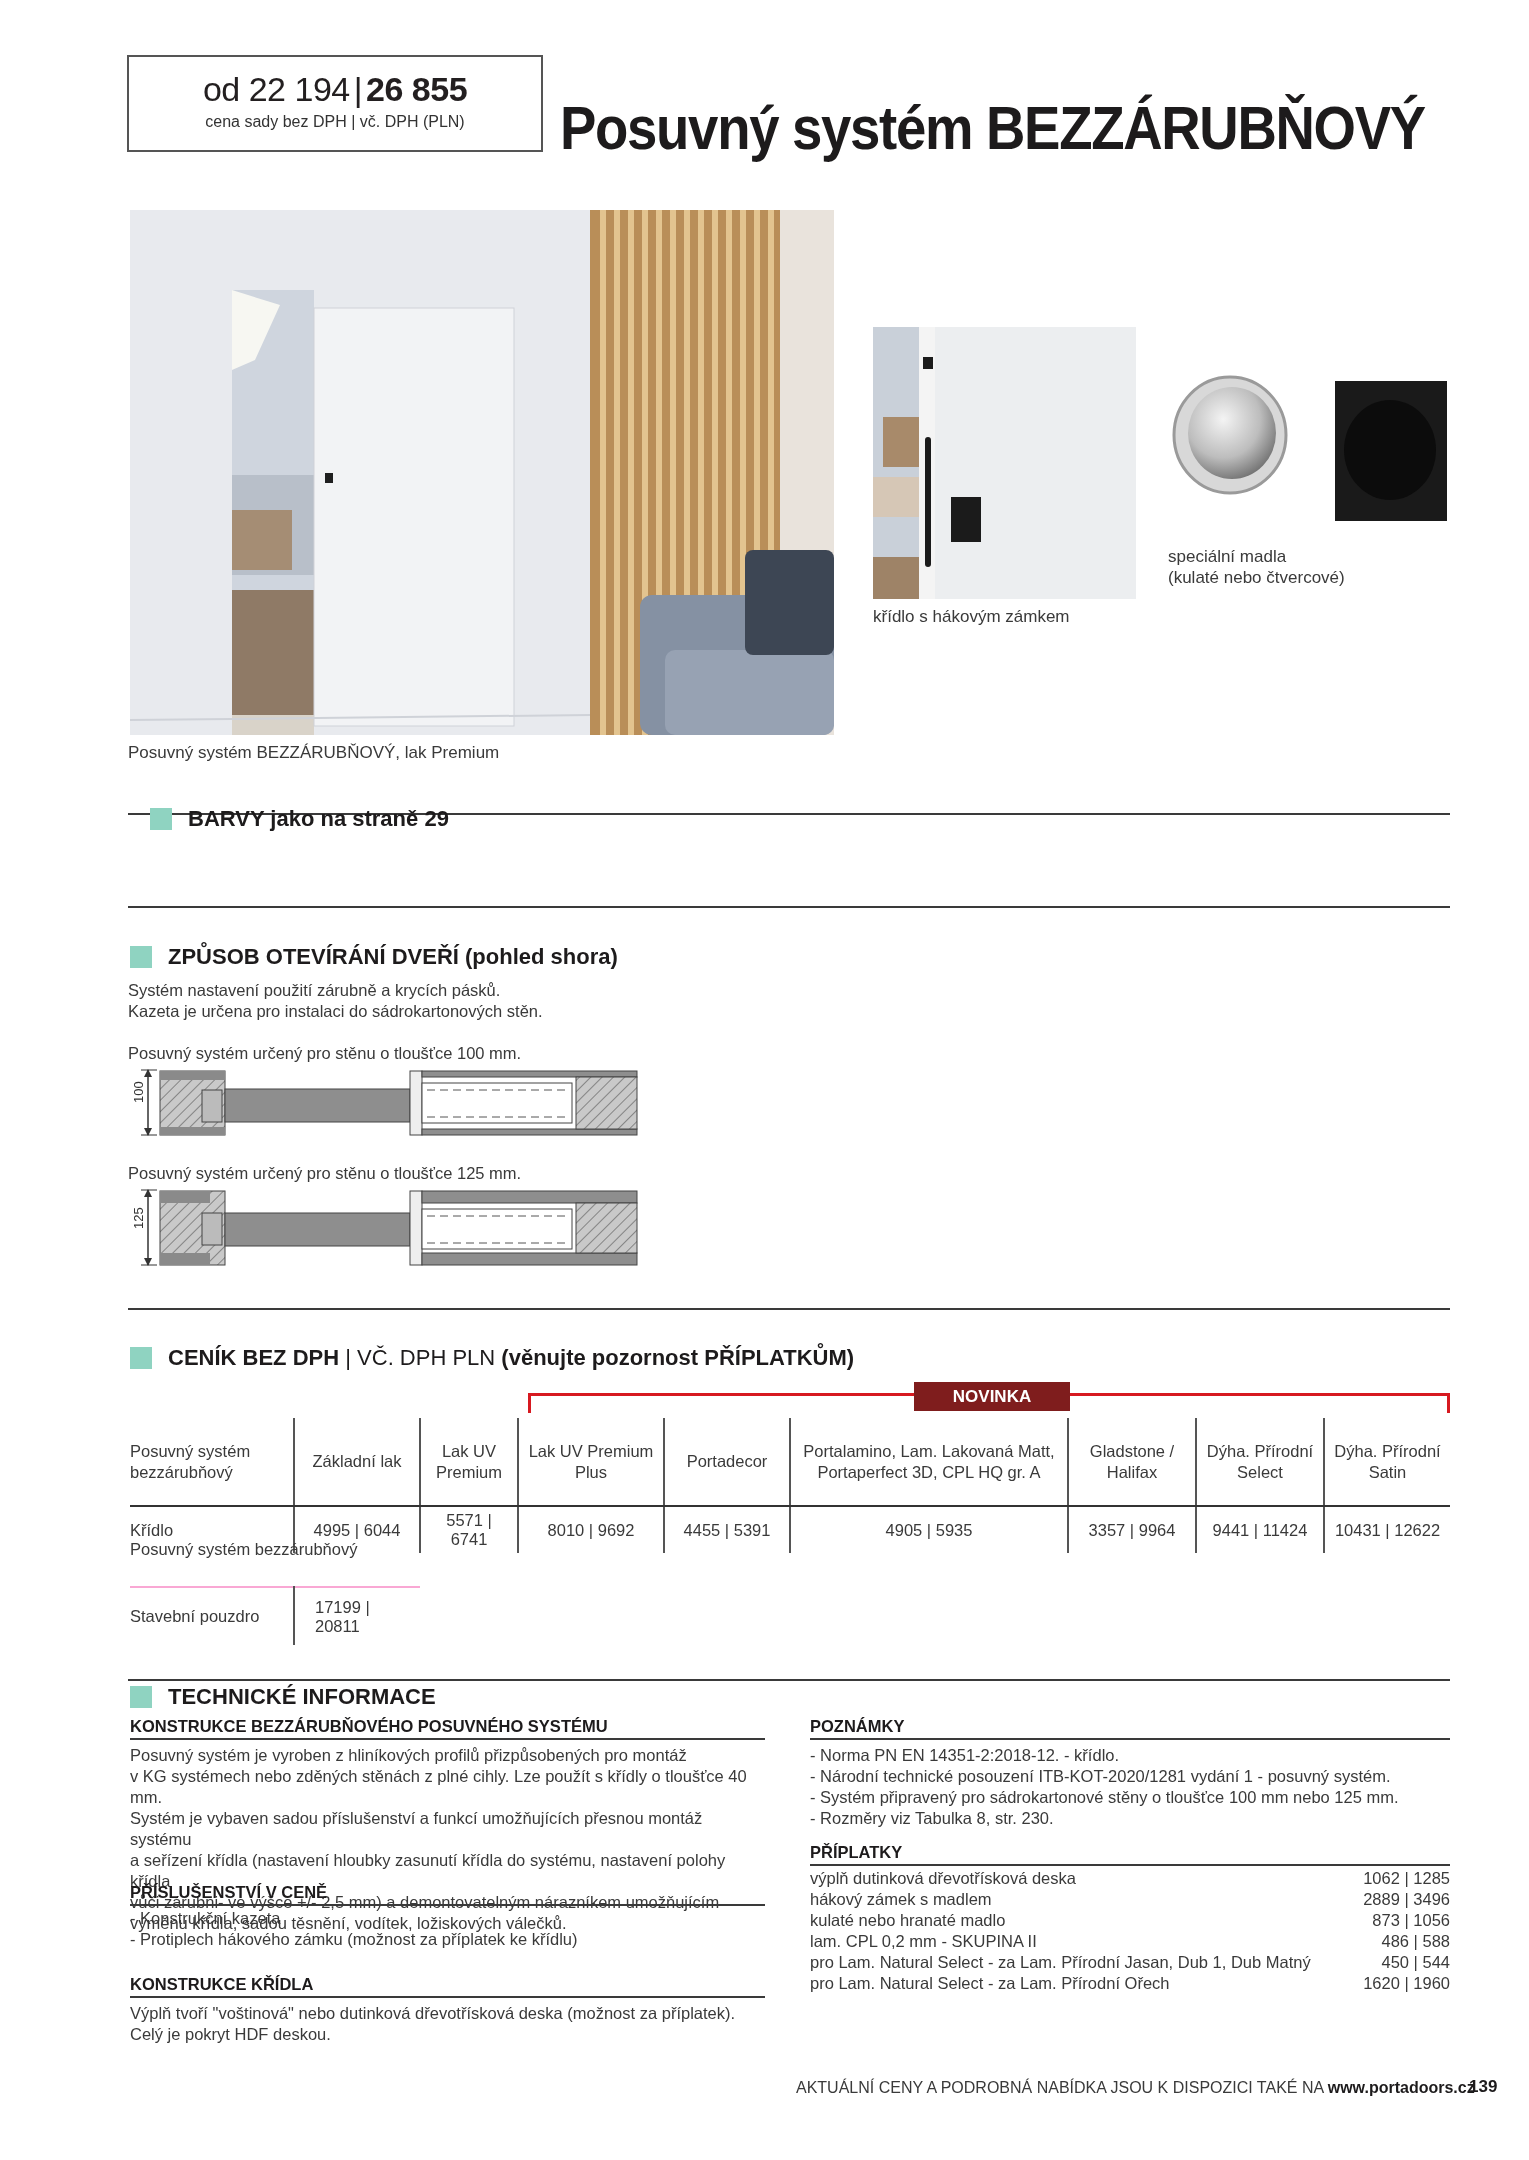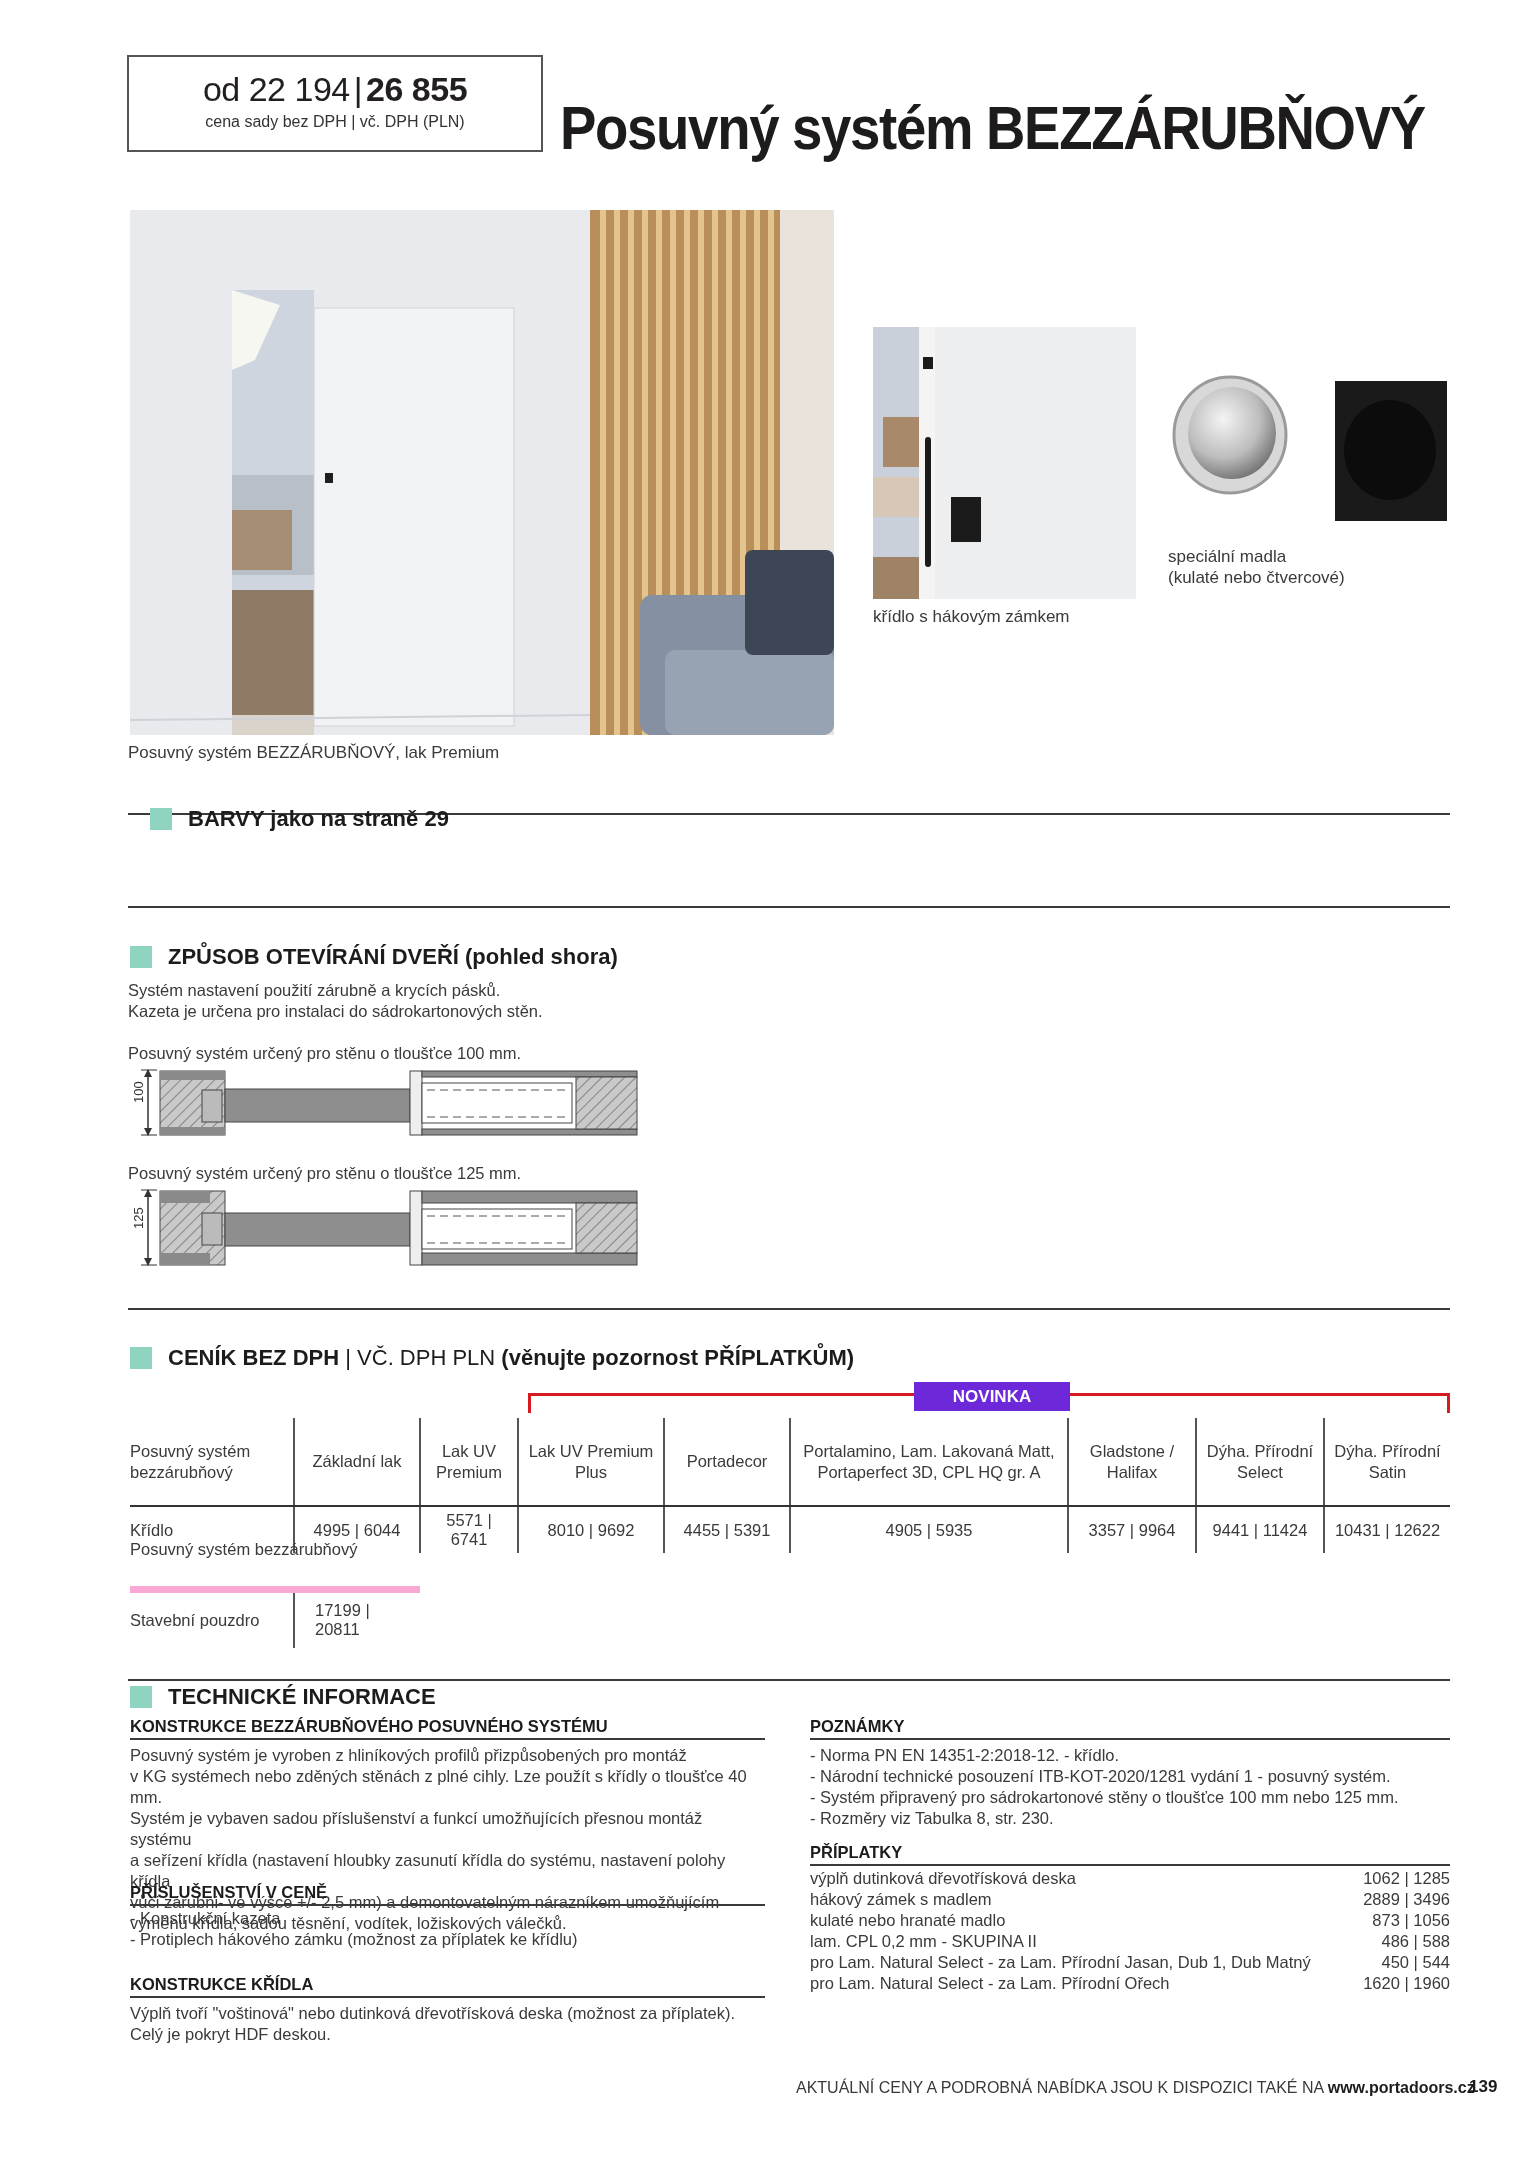--- a/index.html
+++ b/index.html
@@ -29,29 +29,29 @@
   .section-title .light { font-weight: 400; }
 
   .body-text { font-size: 16.5px; line-height: 21px; color: #3a3a3a; }
 
   
   .diagram { left: 127px; width: 570px; }
 
   
   .ptable { left: 130px; top: 1418px; width: 1320px; }
   .novinka-bracket { position: absolute; left: 528px; top: 1393px; width: 922px; height: 20px; border-top: 3px solid #d71920; border-left: 3px solid #d71920; border-right: 3px solid #d71920; }
-  .novinka-badge { position: absolute; left: 914px; top: 1382px; width: 156px; height: 29px; background: #6d28d9; color: #fff; font-weight: 700; font-size: 17px; text-align: center; line-height: 29px; }
+  .novinka-badge { position: absolute; left: 914px; top: 1382px; width: 156px; height: 29px; background: #7f1d1d; color: #fff; font-weight: 700; font-size: 17px; text-align: center; line-height: 29px; }
   table.prices { border-collapse: collapse; width: 1320px; font-size: 16.5px; color: #3a3a3a; }
   table.prices th { font-weight: 400; text-align: center; padding: 8px 6px; height: 88px; line-height: 21px; border-bottom: 2px solid #333; }
   table.prices td { text-align: center; height: 46px; padding: 4px 6px; }
   table.prices th + th, table.prices td + td { border-left: 2px solid #555; }
   table.prices th:first-child, table.prices td:first-child { text-align: left; padding-left: 0; }
 
   .sub-caption { left: 130px; top: 1540px; font-size: 16.5px; color: #3a3a3a; }
-  table.pouzdro { position: absolute; left: 130px; top: 1586px; border-collapse: collapse; font-size: 16.5px; color: #3a3a3a; border-top: 7px solid #f9a8d4; }
+  table.pouzdro { position: absolute; left: 130px; top: 1586px; border-collapse: collapse; font-size: 16.5px; color: #3a3a3a; border-top: 2px solid #f9a8d4; }
   table.pouzdro td { height: 58px; padding: 0 10px 0 0; }
   table.pouzdro td + td { border-left: 2px solid #555; padding-left: 20px; width: 126px; }
   table.pouzdro td:first-child { width: 164px; }
 
   
   .sub-head { font-weight: 700; font-size: 16.5px; color: #1d1b1c; padding-bottom: 2px; border-bottom: 2px solid #3a3a3a; }
   .col-left { left: 130px; width: 635px; }
   .col-right { left: 810px; width: 640px; }
   .surcharge-row { display: flex; justify-content: space-between; font-size: 16.5px; line-height: 21px; color: #3a3a3a; }
 

